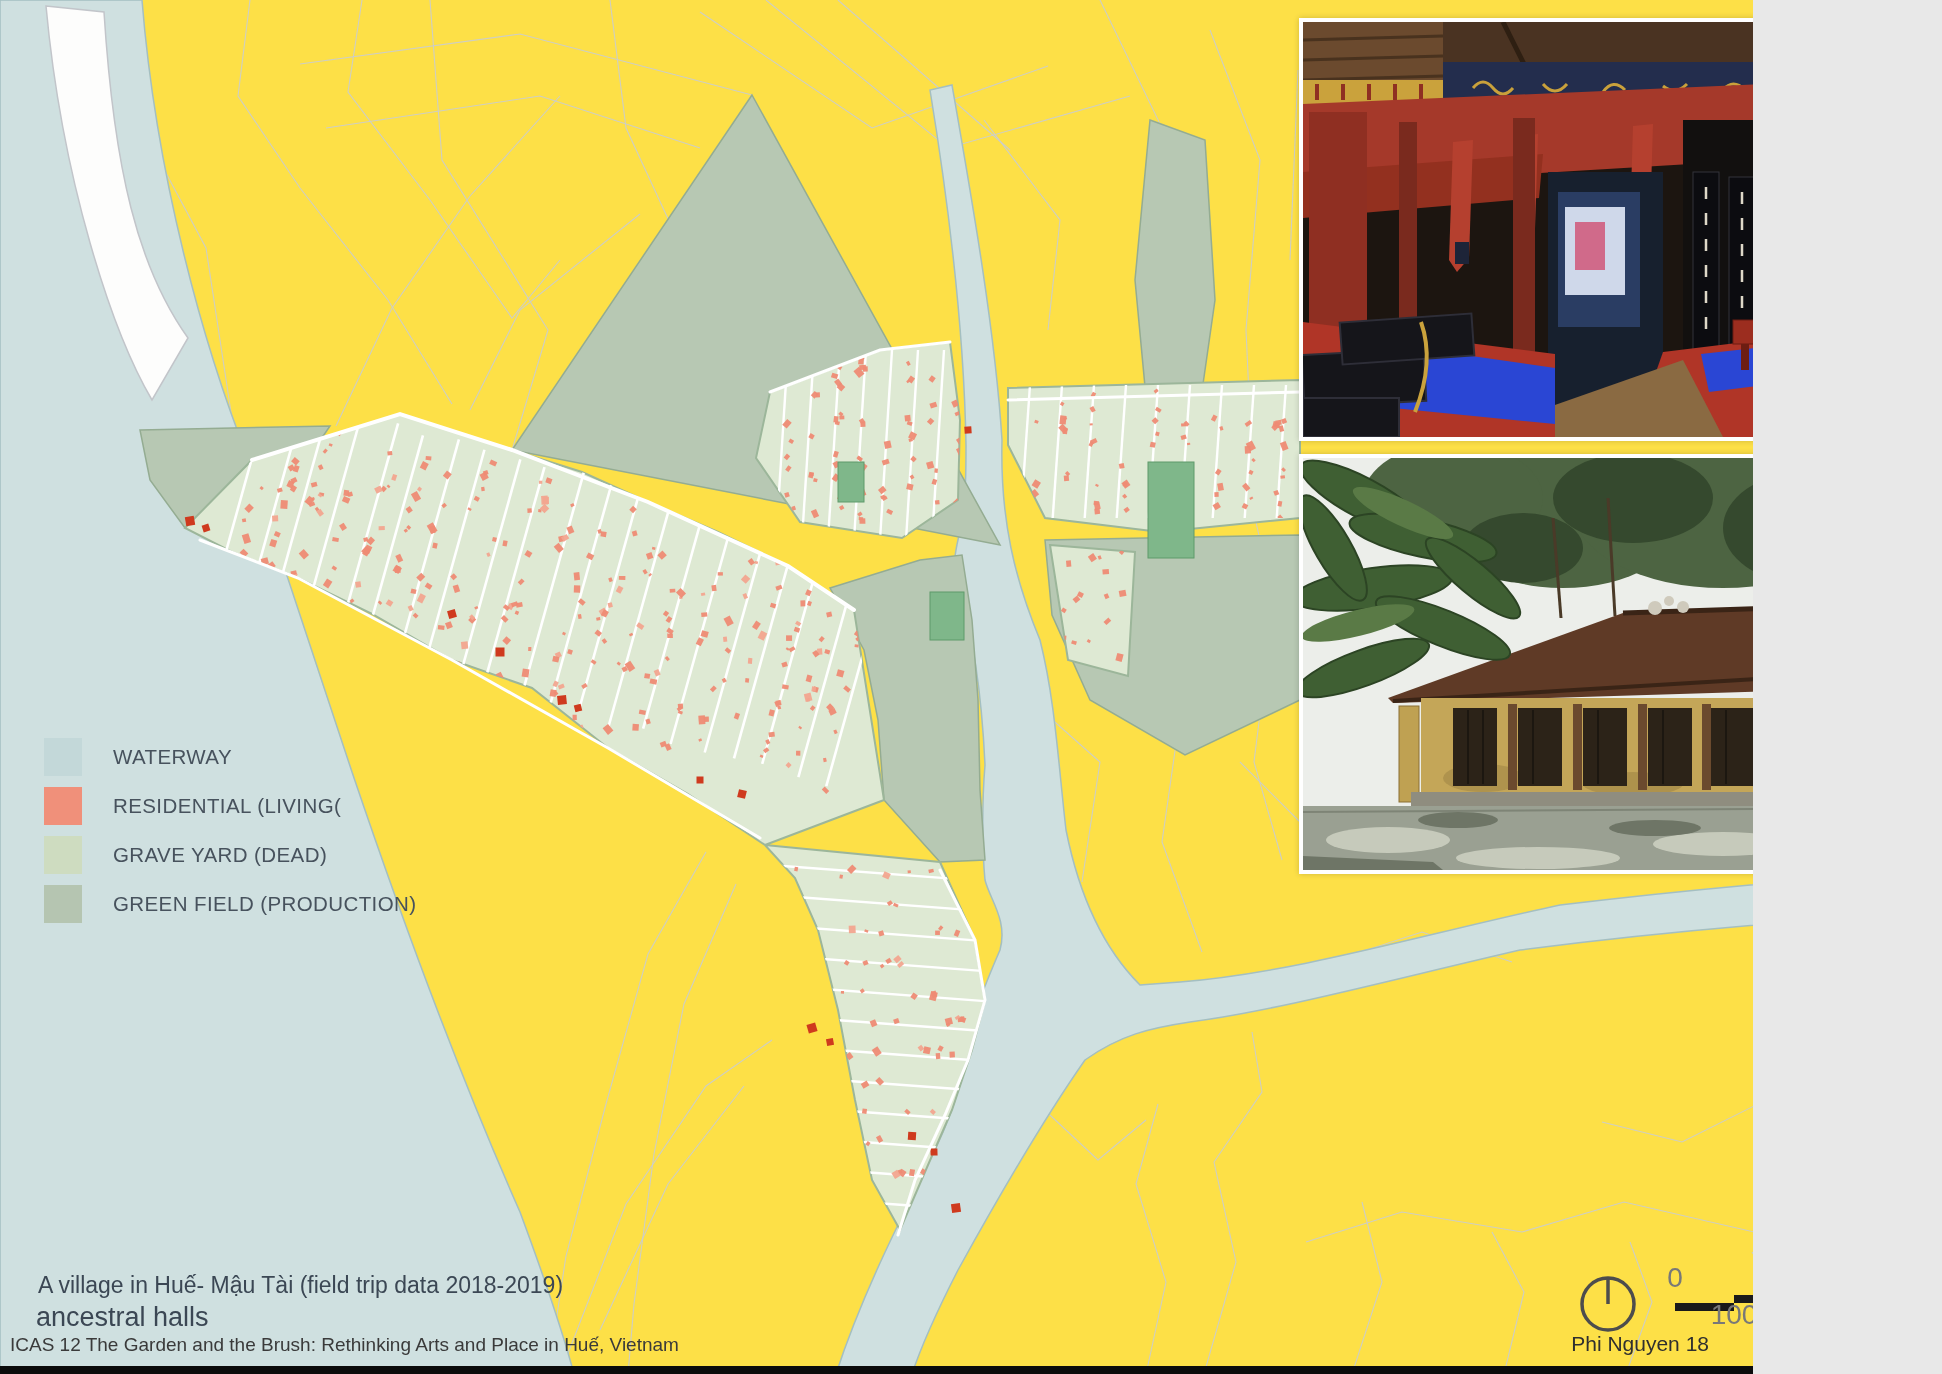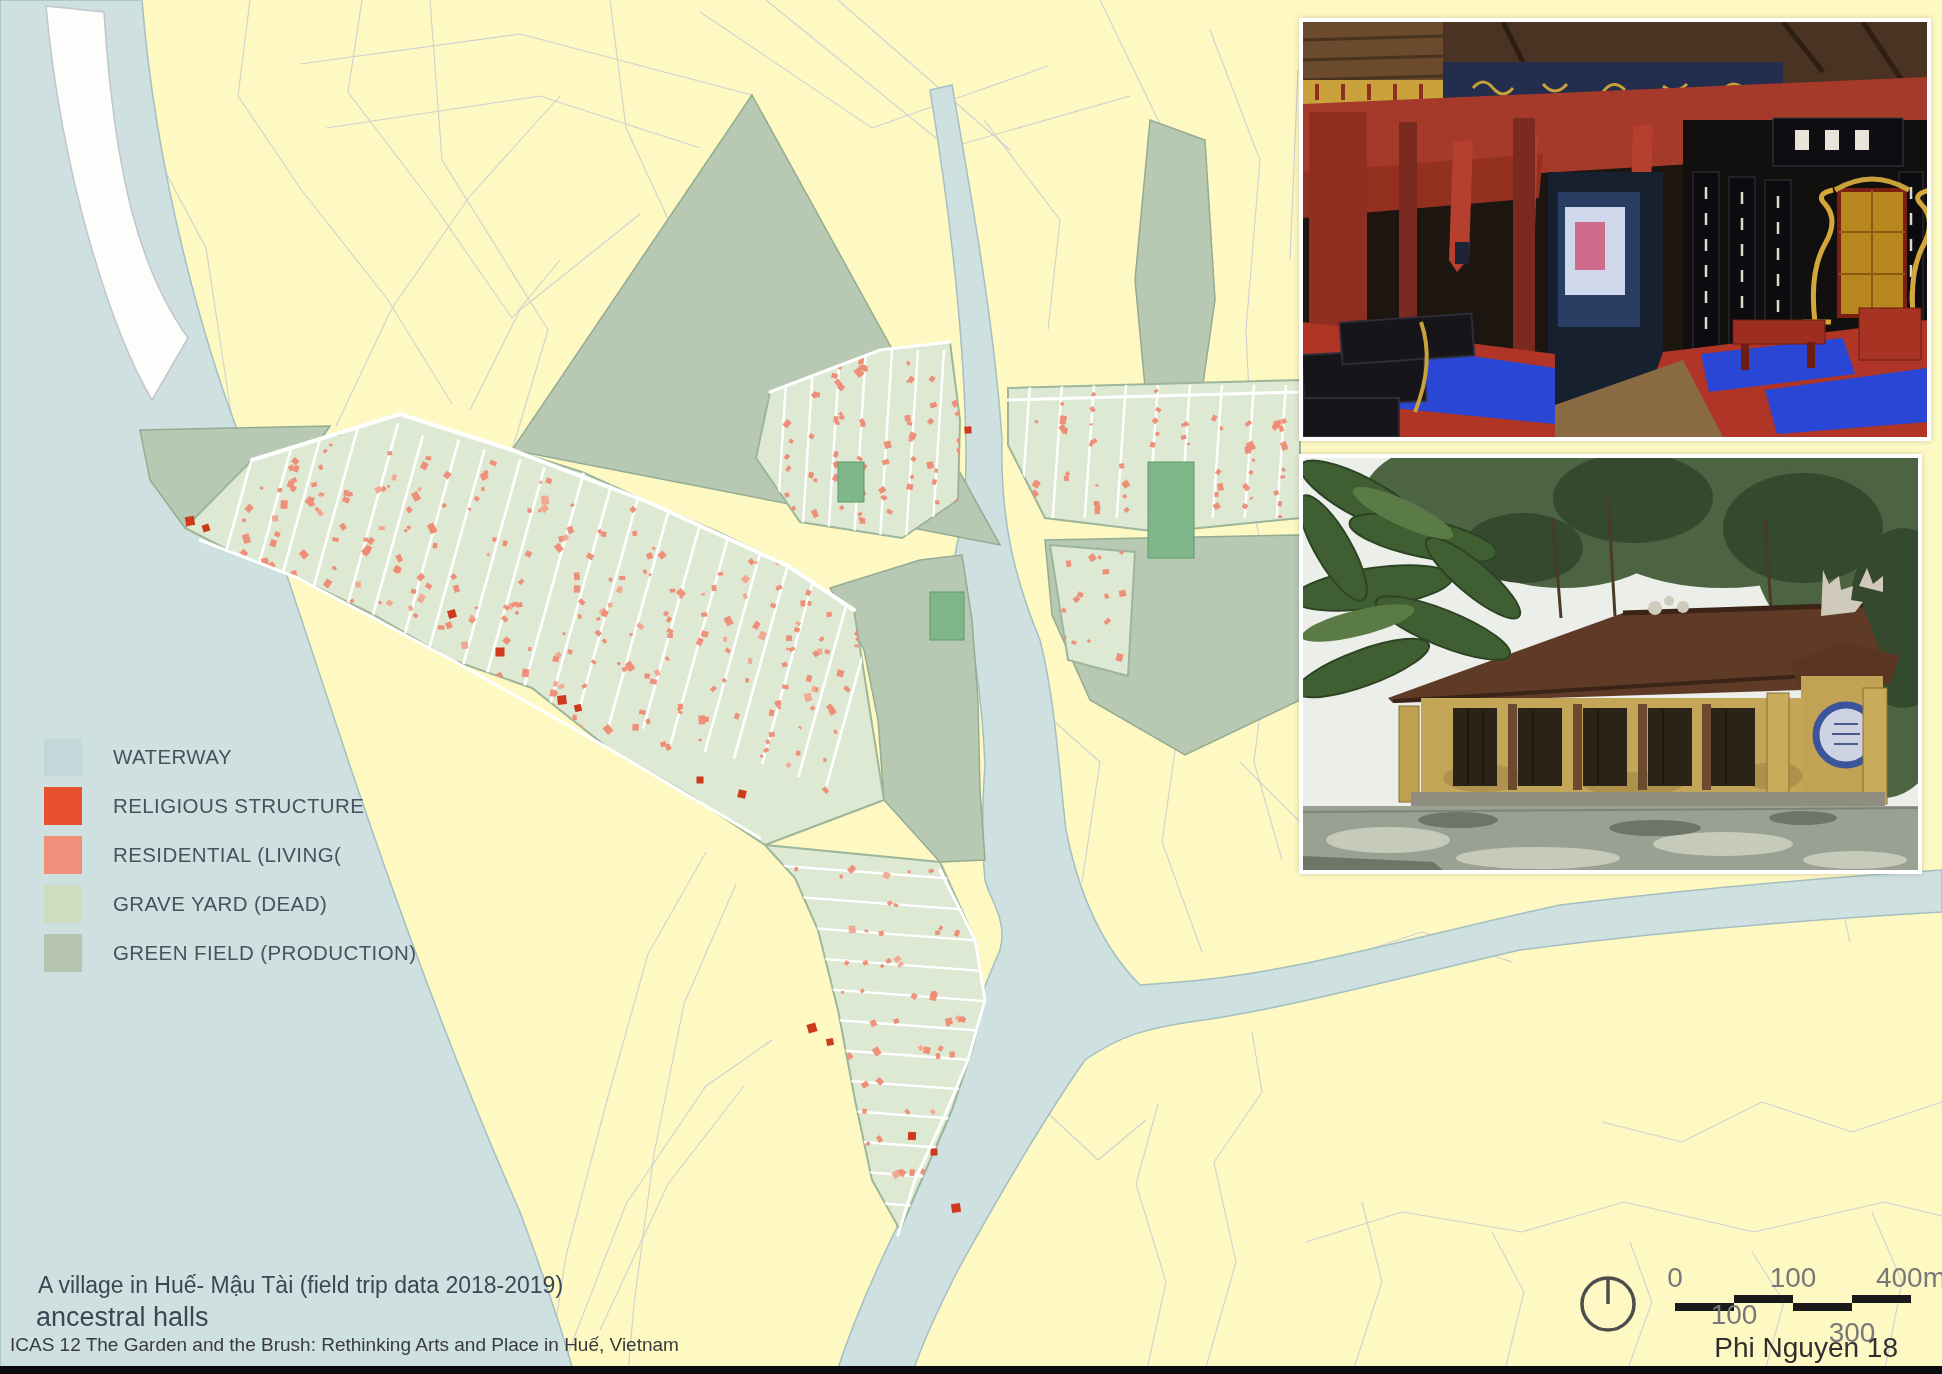--- a/index.html
+++ b/index.html
@@ -1,30 +1,30 @@
 <!DOCTYPE html>
 <html><head>
 <meta charset="utf-8">
 <style>
   html,body{margin:0;padding:0;background:#e8e8e8;}
-  #stage{position:relative;width:1942px;height:1374px;background:#fef9c3;overflow:hidden;
+  #stage{position:relative;width:1753px;height:1374px;background:#fde047;overflow:hidden;
          font-family:"Liberation Sans",sans-serif;}
   #mapsvg{position:absolute;left:0;top:0;width:1942px;height:1374px;}
 
   
   #legend{position:absolute;left:44px;top:732px;}
   .lrow{display:flex;align-items:center;height:49px;}
   .lswatch{width:38px;height:38px;flex:0 0 38px;}
   .llabel{margin-left:31px;font-size:20.5px;letter-spacing:.4px;color:#47525d;font-weight:400;}
 
   
   #cap1{position:absolute;left:38px;top:1272px;font-size:23px;color:#3b4754;}
   #cap2{position:absolute;left:36px;top:1302px;font-size:27px;color:#3b4754;}
   #footerline{position:absolute;left:10px;top:1334px;font-size:19px;color:#3a3a3a;}
-  #credit{position:absolute;right:44px;top:1332px;font-size:28px;color:#2f2f2f;}
+  #credit{position:absolute;right:44px;top:1332px;font-size:21px;color:#2f2f2f;}
   #blackbar{position:absolute;left:0;top:1366px;width:1942px;height:8px;background:#0b0b0b;}
 
   
   .photo{position:absolute;border:4px solid #ffffff;box-shadow:0 0 6px rgba(0,0,0,.18);background:#222;}
   #photoTop{left:1299px;top:18px;width:624px;height:415px;}
   #photoBottom{left:1299px;top:454px;width:615px;height:412px;}
   .photo svg{display:block;width:100%;height:100%;}
 
   
   #scalebar{position:absolute;left:1570px;top:1255px;width:360px;height:110px;}
@@ -765,24 +765,20 @@
       <polyline points="1008,400 1300,392" stroke-width="3"></polyline>
     </g>
   </svg>
 
   <div id="legend">
     <div class="lrow">
       <div class="lswatch" style="background: rgb(195, 216, 217);"></div>
       <div class="llabel">WATERWAY</div>
     </div>
     <div class="lrow">
-      <div class="lswatch" style="background: rgb(231, 81, 47);"></div>
-      <div class="llabel">RELIGIOUS STRUCTURE</div>
-    </div>
-    <div class="lrow">
       <div class="lswatch" style="background: rgb(240, 144, 122);"></div>
       <div class="llabel">RESIDENTIAL (LIVING(</div>
     </div>
     <div class="lrow">
       <div class="lswatch" style="background: rgb(206, 220, 192);"></div>
       <div class="llabel">GRAVE YARD (DEAD)</div>
     </div>
     <div class="lrow">
       <div class="lswatch" style="background: rgb(181, 197, 177);"></div>
       <div class="llabel">GREEN FIELD (PRODUCTION)</div>

